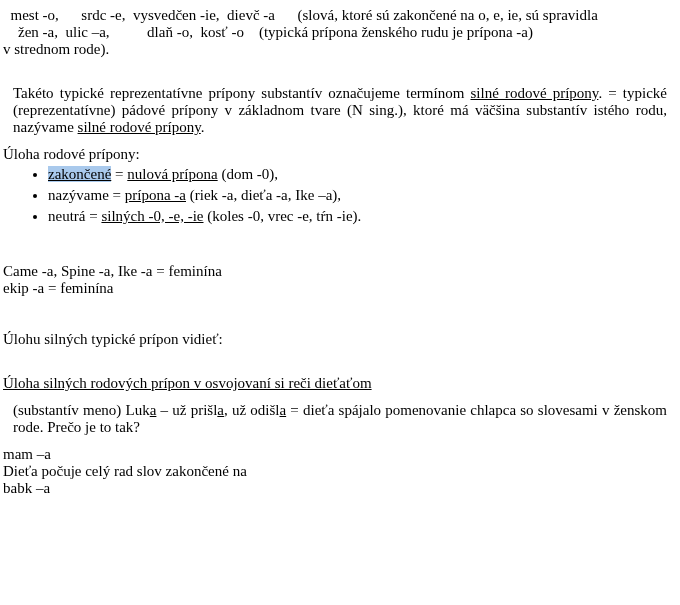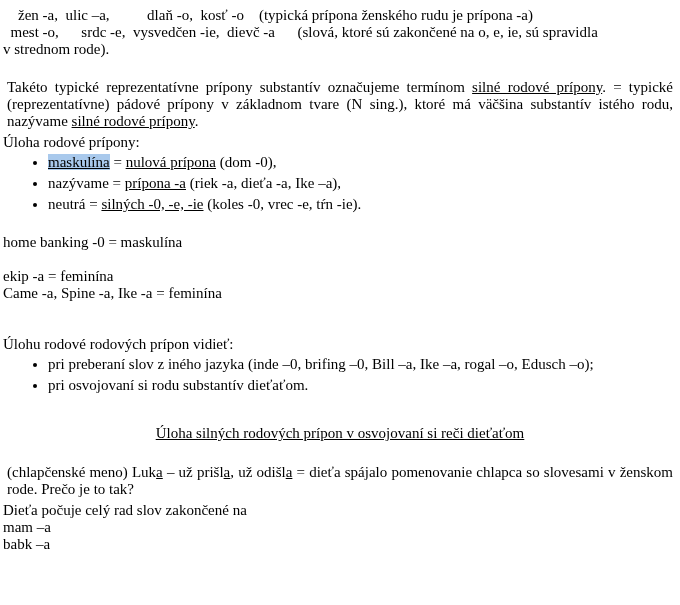--- a/index.html
+++ b/index.html
@@ -20,69 +20,63 @@
   .u { text-decoration: underline; }
   .hl { background-color: #a9c9ec; text-decoration: underline; }
   .blank { height: 17px; }
   ul.bullets {
     list-style-type: disc;
     margin: 3px 0 0 0;
     padding-left: 45px;
   }
   ul.bullets li { margin-bottom: 4px; }
   .heading {
-    text-align: center;
-    margin: 10px 0 22px 0;
+    margin: 10px 0 10px 0;
   }
-  p.para { margin: 4px; }
+  p.para { margin: 10px; }
 </style>
 </head>
 <body>
 
 <div class="page">
 
+  <div class="line pre">  mest -o,      srdc -e,  vysvedčen -ie,  dievč -a      (slová, ktoré sú zakončené na o, e, ie, sú spravidla</div>
   <div class="line pre">    žen -a,  ulic –a,          dlaň -o,  kosť -o    (typická prípona ženského rudu je prípona -a)</div>
-  <div class="line pre">  mest -o,      srdc -e,  vysvedčen -ie,  dievč -a      (slová, ktoré sú zakončené na o, e, ie, sú spravidla</div>
   <div class="line pre">v strednom rode).</div>
 
   <div class="blank"></div>
 
   <p class="para just"><span>Takéto typické reprezentatívne prípony substantív označujeme termínom </span><span class="u">silné rodové prípony</span><span>. = typické (reprezentatívne) pádové prípony v základnom tvare (N sing.), ktoré má väčšina substantív istého rodu, nazývame </span><span class="u">silné rodové prípony</span><span>.</span></p>
 
   <div class="line">Úloha rodové prípony:</div>
 
   <ul class="bullets">
-    <li><span class="hl">maskulína</span><span> = </span><span class="u">nulová prípona</span><span> (dom -0),</span></li>
+    <li><span class="hl">zakončené</span><span> = </span><span class="u">nulová prípona</span><span> (dom -0),</span></li>
     <li><span>nazývame = </span><span class="u">prípona -a</span><span> (riek -a, dieťa -a, Ike –a),</span></li>
     <li><span>neutrá = </span><span class="u">silných -0, -e, -ie</span><span> (koles -0, vrec -e, tŕn -ie).</span></li>
   </ul>
 
   <div class="blank"></div>
 
-  <div class="line pre">home banking -0 = maskulína</div>
 
   <div class="blank"></div>
 
+  <div class="line pre">Came -a, Spine -a, Ike -a = feminína</div>
   <div class="line pre">ekip -a = feminína</div>
-  <div class="line pre">Came -a, Spine -a, Ike -a = feminína</div>
 
   <div class="blank"></div>
 
 
   <div class="blank"></div>
 
-  <div class="line">Úlohu rodové rodových prípon vidieť:</div>
-  <ul class="bullets">
-    <li>pri preberaní slov z iného jazyka (inde –0, brifing –0, Bill –a, Ike –a, rogal –o, Edusch –o);</li>
-    <li>pri osvojovaní si rodu substantív dieťaťom.</li>
-  </ul>
+  <div class="line">Úlohu silných typické prípon vidieť:</div>
 
   <div class="blank"></div>
 
   <div class="heading"><span class="u">Úloha silných rodových prípon v osvojovaní si reči dieťaťom</span></div>
 
-  <p class="para just"><span>(chlapčenské meno) Luk</span><span class="u">a</span><span> – už prišl</span><span class="u">a</span><span>, už odišl</span><span class="u">a</span><span> = dieťa spájalo pomenovanie chlapca so slovesami v ženskom rode. Prečo je to tak?</span></p>
+  <p class="para just"><span>(substantív meno) Luk</span><span class="u">a</span><span> – už prišl</span><span class="u">a</span><span>, už odišl</span><span class="u">a</span><span> = dieťa spájalo pomenovanie chlapca so slovesami v ženskom rode. Prečo je to tak?</span></p>
 
+  <div class="line pre">mam –a</div>
   <div class="line">Dieťa počuje celý rad slov zakončené na</div>
-  <div class="line pre">mam –a</div>
   <div class="line pre">babk –a</div>
 
 </div>
 
 </body></html>

